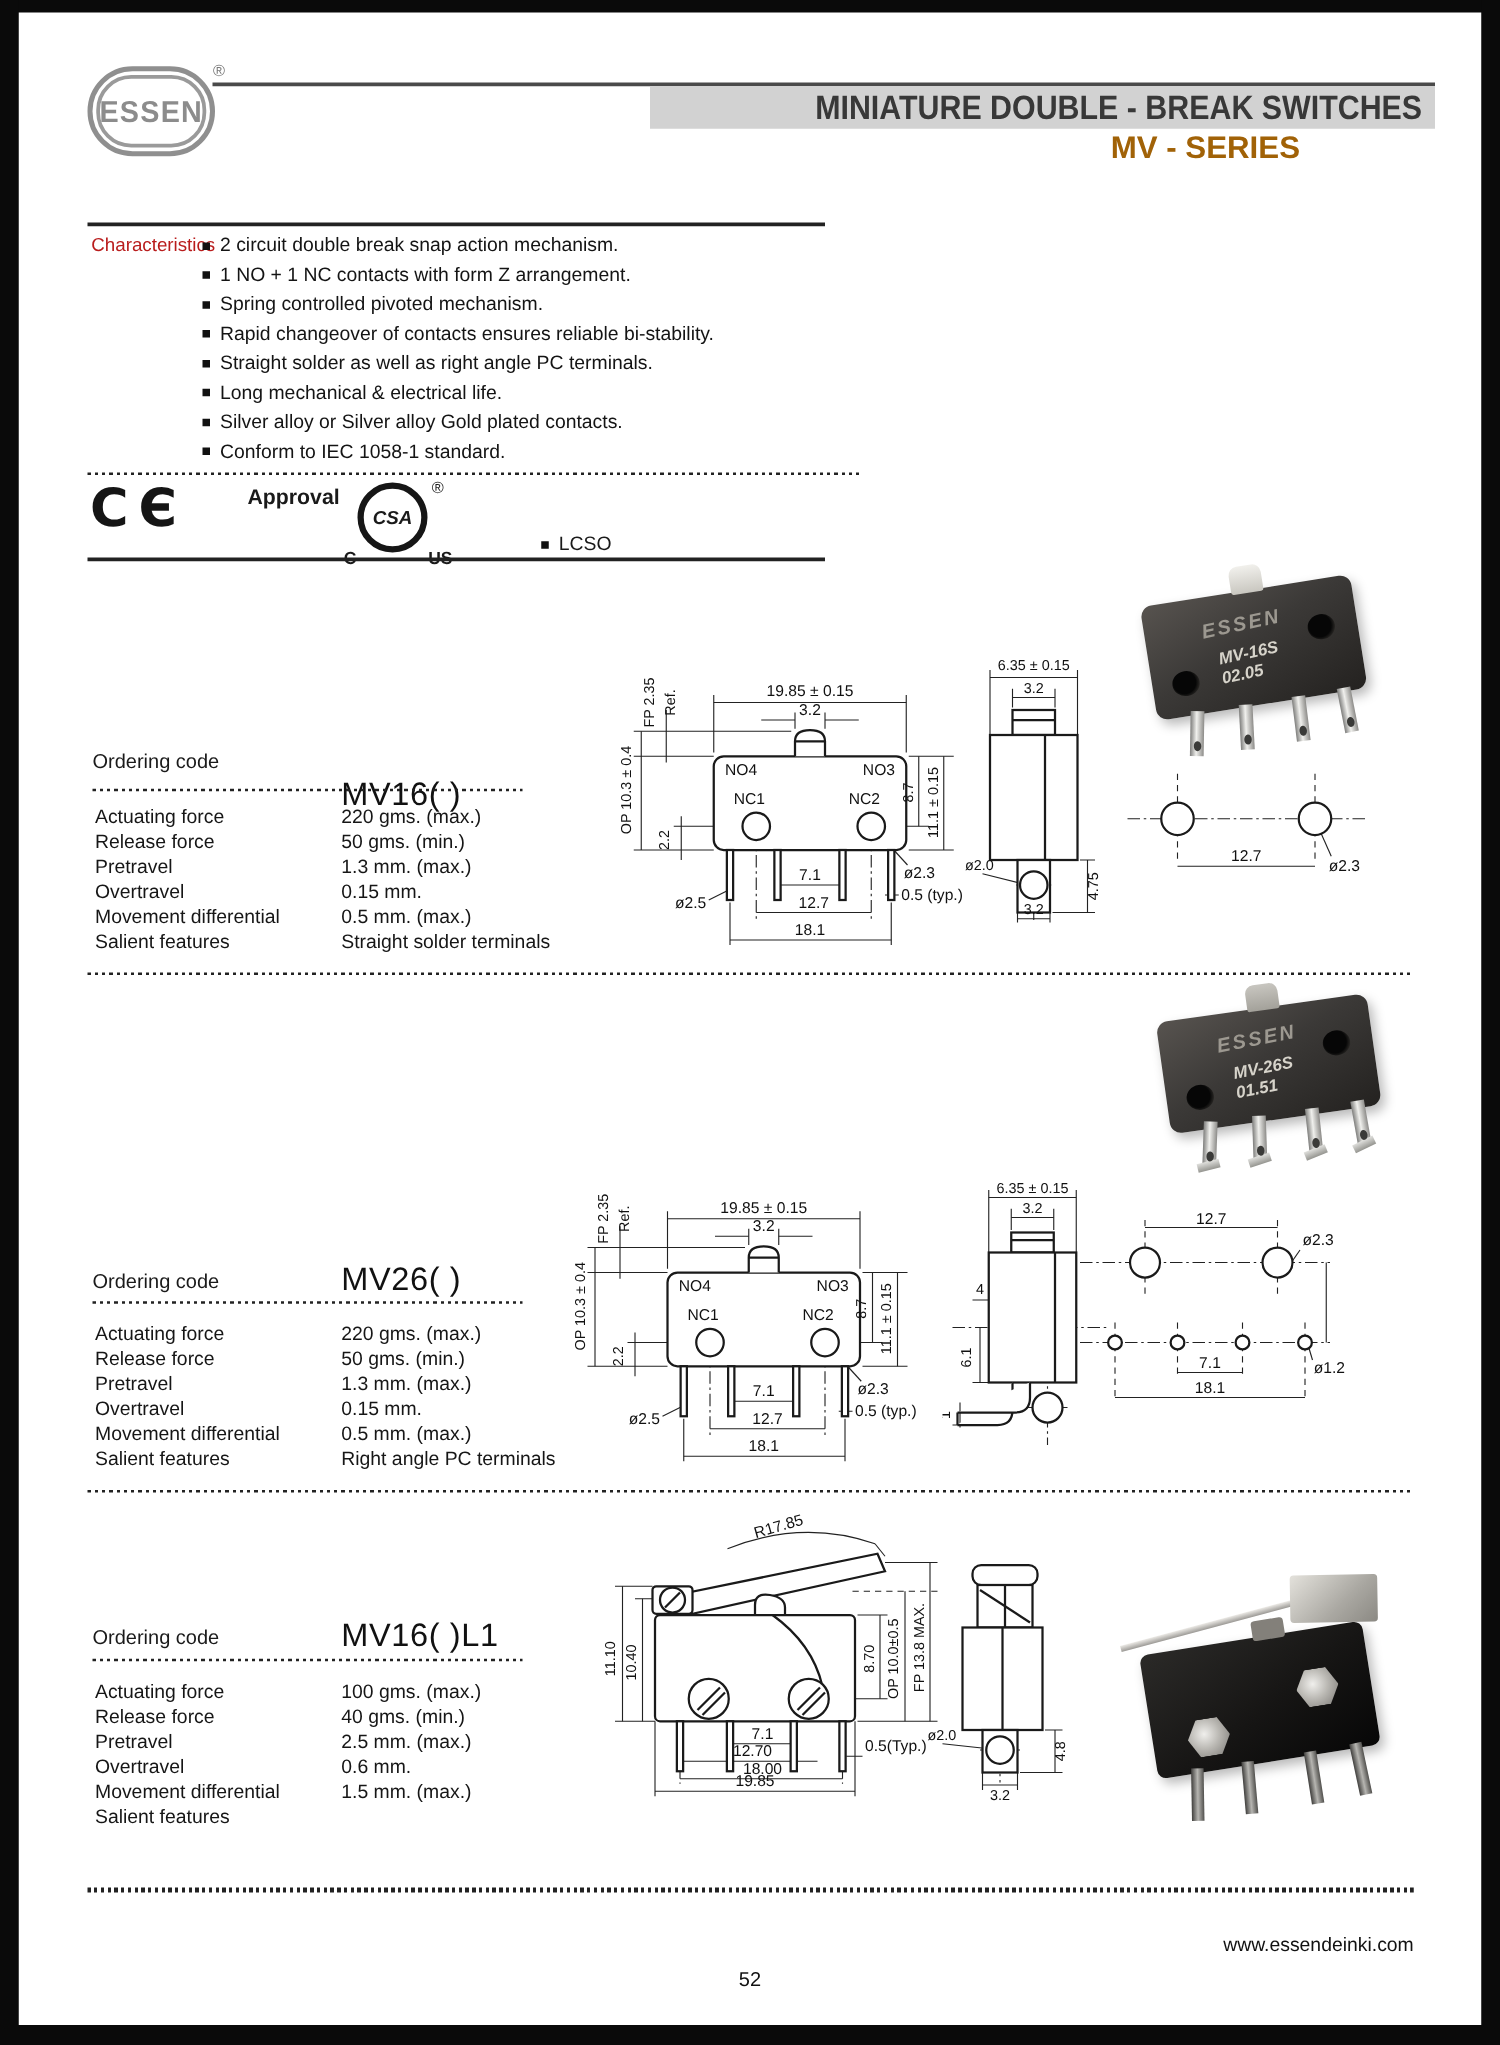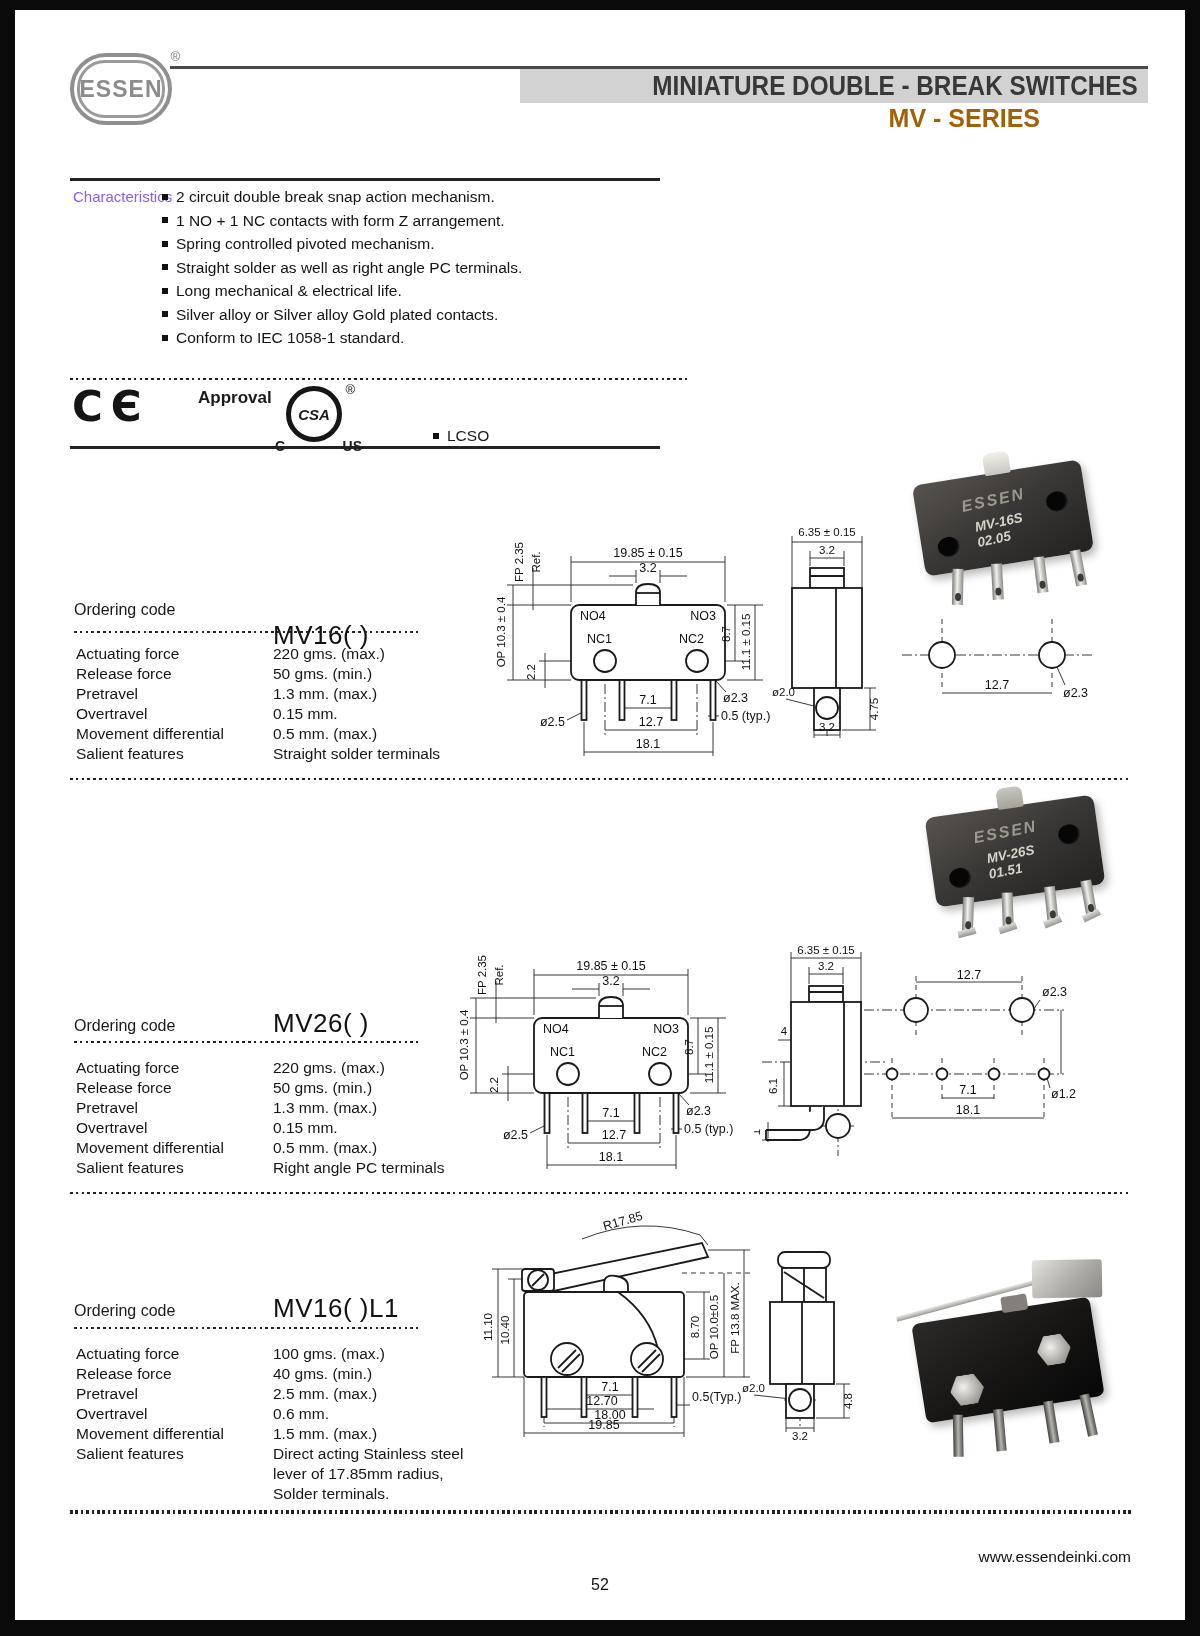--- a/index.html
+++ b/index.html
@@ -13,21 +13,21 @@
   .logo-reg{position:absolute;top:-8px;right:-12px;font-size:13px;color:#777;}
   .hline{background:#4a4a4a;height:3px;}
   .titlebar{background:#d2d2d2;display:flex;align-items:center;justify-content:flex-end;}
   .title-text{font-size:27px;font-weight:bold;color:#383838;transform:scaleX(0.9);transform-origin:right center;padding-right:12px;white-space:nowrap;}
   .subtitle{font-size:25px;font-weight:bold;color:#a16207;transform:scaleX(0.92);transform-origin:right center;}
   
   .solidline{background:#222;height:3px;}
   .dotline{height:2.2px;background:repeating-linear-gradient(to right,#222 0 2.6px,transparent 2.6px 5.8px);}
   .dotline-thick{height:3.5px;background:repeating-linear-gradient(to right,#222 0 2.6px,transparent 2.6px 5.4px);}
   
-  .char-label{font-size:15px;color:#8b5cf6;}
+  .char-label{font-size:15px;color:#b91c1c;}
   .char-list{font-size:15.5px;line-height:23.5px;color:#141414;}
   .char-item{display:flex;align-items:flex-start;}
   .sq{width:6px;height:6px;background:#111;display:inline-block;margin:8.5px 8px 0 0;flex:none;}
   
   .ce{font-family:"DejaVu Sans",sans-serif;font-size:42px;font-weight:600;letter-spacing:8px;color:#151515;}
   .appr-label{font-size:17px;font-weight:bold;}
   .csa-circle{width:46px;height:46px;border-radius:50%;border:5px solid #161616;display:flex;align-items:center;justify-content:center;}
   .csa-text{font-size:15px;font-weight:bold;font-style:italic;}
   .csa-reg{position:absolute;top:-4px;right:-13px;font-size:13px;}
   .csa-c{position:absolute;left:-11px;bottom:-12px;font-size:14px;font-weight:bold;}
@@ -99,20 +99,24 @@
     <div class="char-item">
         <span class="sq"></span>
         <span>1 NO + 1 NC contacts with form Z arrangement.</span>
       </div>
     <div class="char-item">
         <span class="sq"></span>
         <span>Spring controlled pivoted mechanism.</span>
       </div>
     <div class="char-item">
         <span class="sq"></span>
+        <span>Rapid changeover of contacts ensures reliable bi-stability.</span>
+      </div>
+    <div class="char-item">
+        <span class="sq"></span>
         <span>Straight solder as well as right angle PC terminals.</span>
       </div>
     <div class="char-item">
         <span class="sq"></span>
         <span>Long mechanical &amp; electrical life.</span>
       </div>
     <div class="char-item">
         <span class="sq"></span>
         <span>Silver alloy or Silver alloy Gold plated contacts.</span>
       </div>
@@ -507,23 +511,20 @@
     <div class="spec-row">
         <span class="spec-label">Overtravel</span>
         <span class="spec-value">0.6 mm.</span>
       </div>
     <div class="spec-row">
         <span class="spec-label">Movement differential</span>
         <span class="spec-value">1.5 mm. (max.)</span>
       </div>
     <div class="spec-row">
         <span class="spec-label">Salient features</span>
-        <span class="spec-value">Direct acting Stainless steel
-lever of 17.85mm radius,
-Solder terminals.</span>
       </div>
   </div>
 
   <svg class="abs" style="left:452px;top:1175px;" width="310" height="272" viewBox="0 0 310 272">
     <g class="dim">
       <path d="M130,64 Q190,40 248,60"></path>
         <line x1="248" y1="60" x2="256" y2="70"></line>
       <line x1="40" y1="94" x2="70" y2="94"></line>
         <line x1="40" y1="202" x2="72" y2="202"></line>
         <line x1="46" y1="94" x2="46" y2="202"></line>

